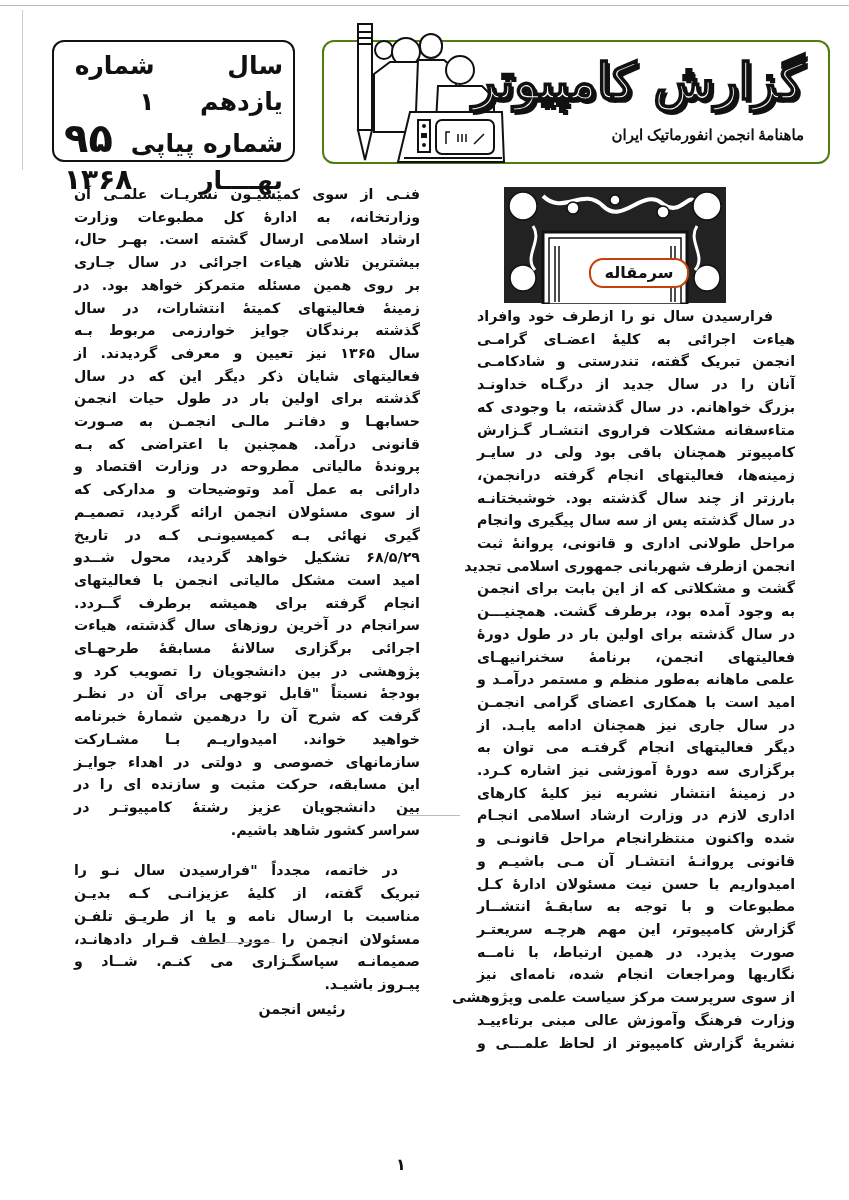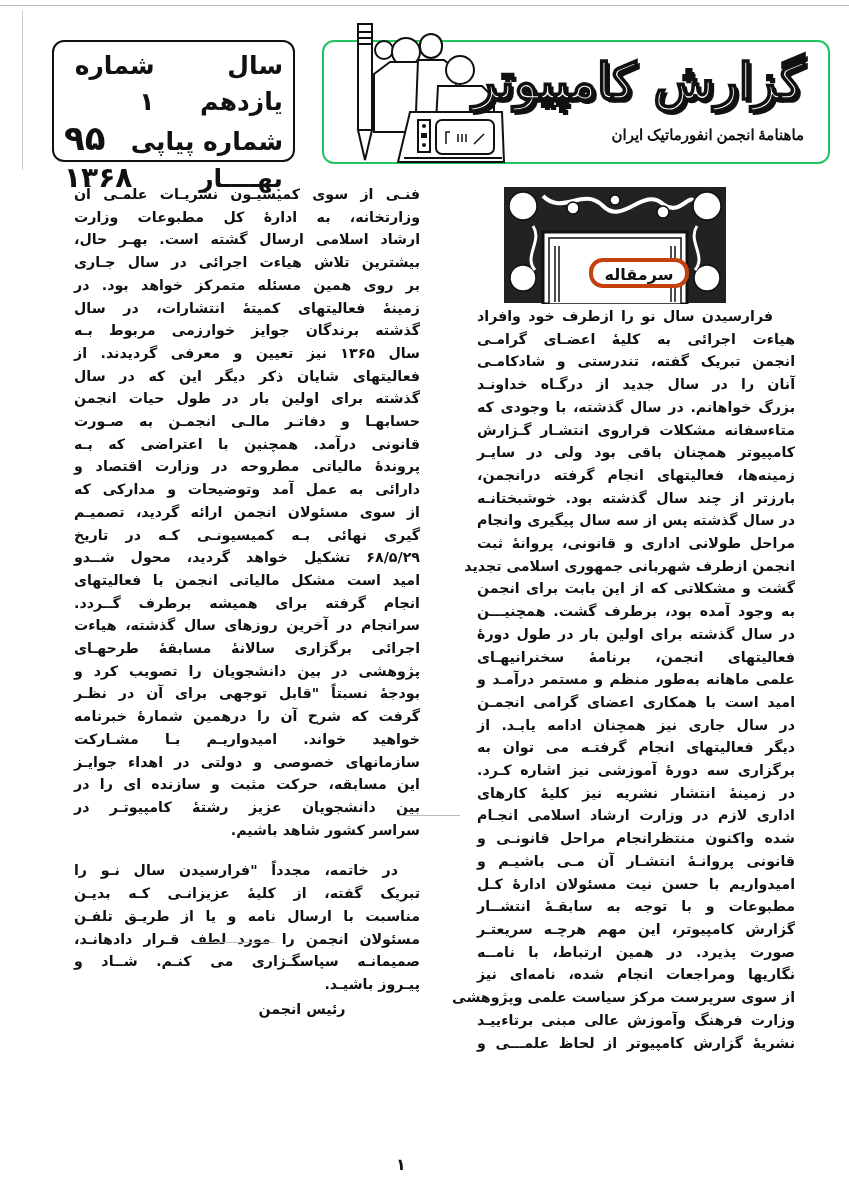--- a/index.html
+++ b/index.html
@@ -7,35 +7,35 @@
          font-family: "DejaVu Sans", sans-serif; color: #111; }
   .topline { position: absolute; left: 0; top: 5px; width: 849px; height: 1px; background: #bbb; }
   .leftline { position: absolute; left: 22px; top: 10px; width: 1px; height: 160px; background: #ccc; }
 
   
   .issue-box { position: absolute; left: 52px; top: 40px; width: 243px; height: 122px;
                border: 2px solid #111; border-radius: 12px; direction: rtl; box-sizing: border-box;
                padding: 6px 10px; font-weight: bold; }
   .issue-line { display: flex; justify-content: space-between; align-items: baseline; line-height: 36px; }
   .issue-line .l1 { font-size: 25px; }
-  .issue-line .big { font-size: 34px; font-weight: 900; }
+  .issue-line .big { font-size: 40px; font-weight: 900; }
 
   
   .masthead { position: absolute; left: 322px; top: 40px; width: 508px; height: 124px;
-              border: 2px solid #22c55e; border-radius: 12px; box-sizing: border-box; }
+              border: 2px solid #4d7c0f; border-radius: 12px; box-sizing: border-box; }
   .mast-title { position: absolute; right: 24px; top: 10px; font-size: 50px; font-weight: bold;
                 direction: rtl; letter-spacing: 1px; color: #fff;
                 -webkit-text-stroke: 2px #111; text-shadow: 3px 3px 0 #111; font-family: "DejaVu Serif", serif; }
   .mast-sub { position: absolute; right: 24px; top: 84px; font-size: 15px; font-weight: bold; direction: rtl; font-family: Liberation Serif, serif; }
   .mast-art { position: absolute; left: 0; top: -30px; width: 190px; height: 152px; }
 
   
   .ornament { position: absolute; left: 503px; top: 186px; width: 224px; height: 118px; }
   .ornament-label { position: absolute; left: 589px; top: 258px; width: 100px; height: 30px;
-                    border: 4px solid #c2410c; border-radius: 14px; background: #fff; box-sizing: border-box;
+                    border: 2px solid #c2410c; border-radius: 14px; background: #fff; box-sizing: border-box;
                     text-align: center; font-weight: bold; font-size: 16px; line-height: 26px; direction: rtl; }
 
   
   .col { position: absolute; direction: rtl; text-align: justify; text-align-last: right;
          font-size: 14.2px; font-weight: bold; line-height: 22.7px; letter-spacing: 0.3px; }
   .col .line { display: block; white-space: nowrap; text-align: justify; text-align-last: justify; }
   .col-left { left: 74px; top: 183px; width: 346px; }
   .col-right { left: 477px; top: 305px; width: 318px; }
   .col-left .closing { margin-top: 18px; }
   .col-left .signature { text-align: center; text-align-last: center; padding-left: 110px; margin-top: 2px; }

